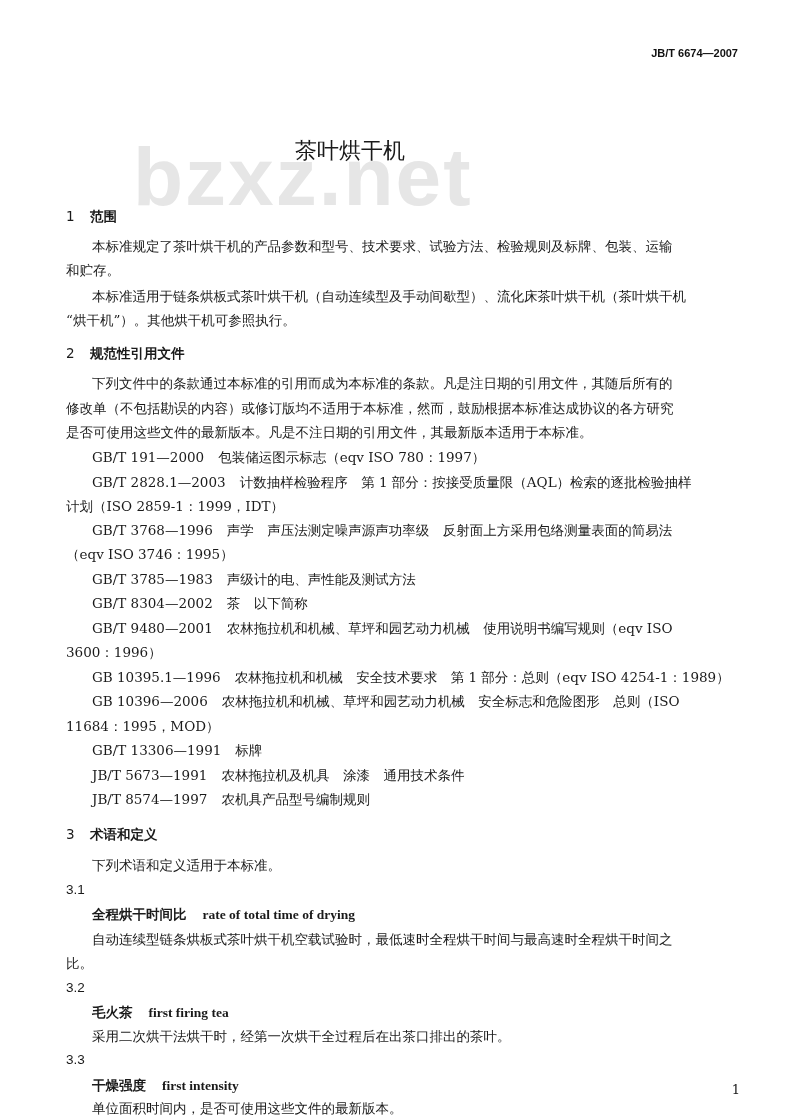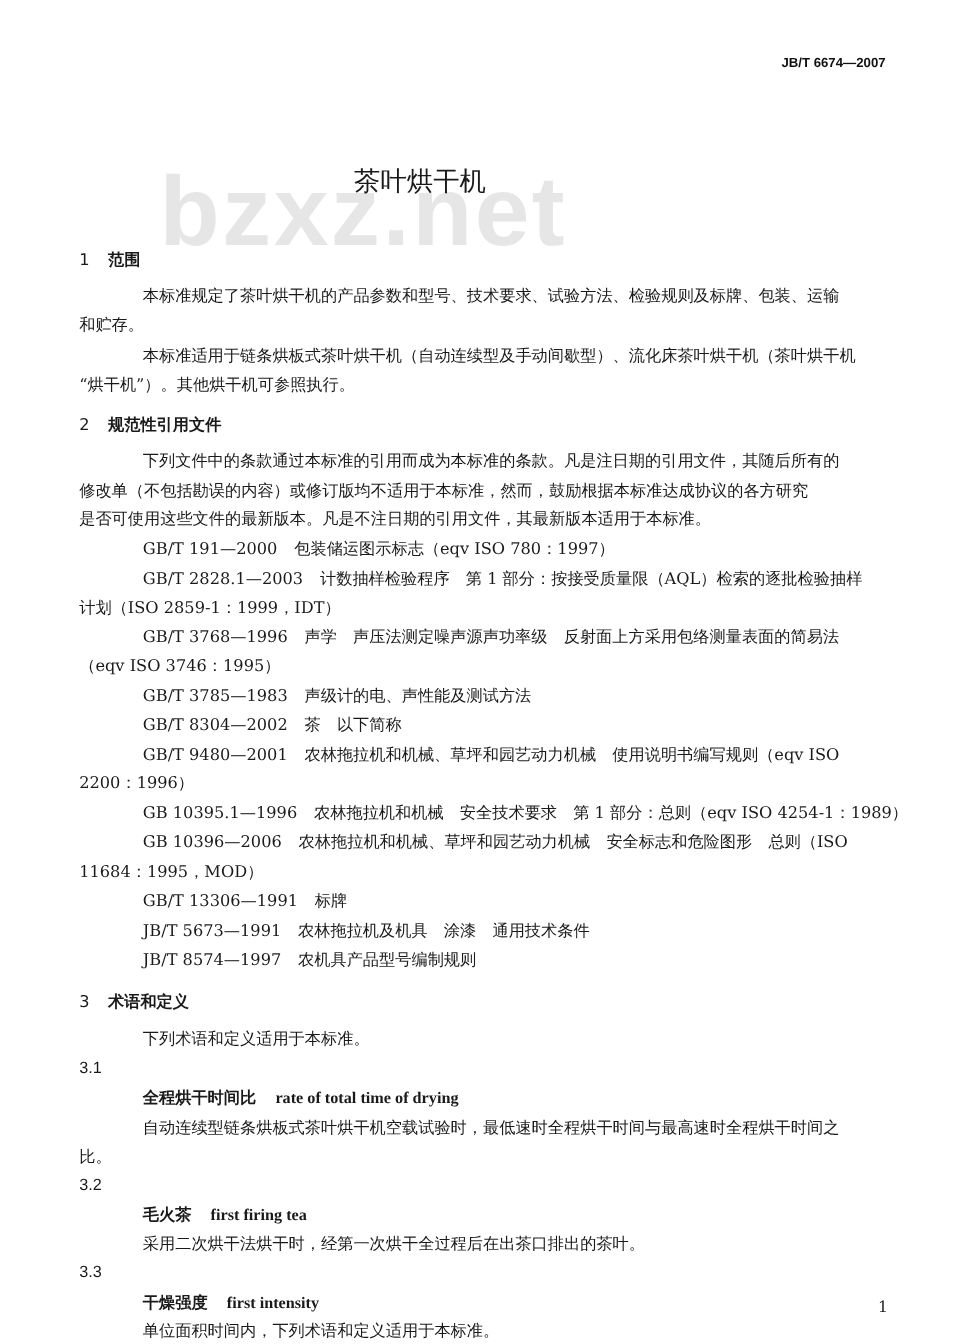--- a/index.html
+++ b/index.html
@@ -5,21 +5,21 @@
   html, body { margin: 0; padding: 0; background: #ffffff; }
   body { width: 800px; height: 1120px; position: relative; overflow: hidden;
          font-family: "DejaVu Serif", "Liberation Serif", serif; color: #1a1a1a; }
   .abs { position: absolute; white-space: nowrap; }
   .std-no { right: 62px; top: 47px; font-family: "Liberation Sans", sans-serif; font-weight: bold; font-size: 11px; color: #111; }
   .watermark { left: 133px; top: 130px; font-family: "Liberation Sans", sans-serif; font-weight: bold;
                font-size: 82px; color: #e6e6e6; letter-spacing: 2px; z-index: 0; }
   .title { left: 0; width: 700px; text-align: center; top: 136px; font-size: 22px; z-index: 1; font-family: "DejaVu Sans", sans-serif; }
   .h { font-family: "DejaVu Sans", sans-serif; font-size: 13.5px; font-weight: bold; left: 66px; }
   .h .num { display: inline-block; width: 24px; font-weight: normal; }
-  .ind { left: 92px; margin-left: 27px; }
+  .ind { left: 92px; }
   .line { font-size: 13.5px; z-index: 1; }
   .term { font-weight: bold; }
   .term .en { font-family: "Liberation Serif", serif; font-weight: bold; margin-left: 16px; }
   .sp { display: inline-block; width: 14px; }
   .clause { font-family: "Liberation Sans", sans-serif; font-size: 13.5px; left: 66px; }
   .page-num { right: 60px; top: 1077px; font-size: 13px; }
 </style>
 </head>
 <body>
 
@@ -43,21 +43,21 @@
 <div class="abs line" style="left:66px;top:424px">是否可使用这些文件的最新版本。凡是不注日期的引用文件，其最新版本适用于本标准。</div>
 
 <div class="abs line ind" style="top:449px"><span>GB/T 191—2000</span><span class="sp"></span><span>包装储运图示标志（eqv ISO 780：1997）</span></div>
 <div class="abs line ind" style="top:474px"><span>GB/T 2828.1—2003</span><span class="sp"></span><span>计数抽样检验程序　第 1 部分：按接受质量限（AQL）检索的逐批检验抽样</span></div>
 <div class="abs line" style="left:66px;top:498px">计划（ISO 2859-1：1999，IDT）</div>
 <div class="abs line ind" style="top:522px"><span>GB/T 3768—1996</span><span class="sp"></span><span>声学　声压法测定噪声源声功率级　反射面上方采用包络测量表面的简易法</span></div>
 <div class="abs line" style="left:66px;top:546px">（eqv ISO 3746：1995）</div>
 <div class="abs line ind" style="top:571px"><span>GB/T 3785—1983</span><span class="sp"></span><span>声级计的电、声性能及测试方法</span></div>
 <div class="abs line ind" style="top:595px"><span>GB/T 8304—2002</span><span class="sp"></span><span>茶　以下简称</span></div>
 <div class="abs line ind" style="top:620px"><span>GB/T 9480—2001</span><span class="sp"></span><span>农林拖拉机和机械、草坪和园艺动力机械　使用说明书编写规则（eqv ISO</span></div>
-<div class="abs line" style="left:66px;top:644px">2200：1996）</div>
+<div class="abs line" style="left:66px;top:644px">3600：1996）</div>
 <div class="abs line ind" style="top:669px"><span>GB 10395.1—1996</span><span class="sp"></span><span>农林拖拉机和机械　安全技术要求　第 1 部分：总则（eqv ISO 4254-1：1989）</span></div>
 <div class="abs line ind" style="top:693px"><span>GB 10396—2006</span><span class="sp"></span><span>农林拖拉机和机械、草坪和园艺动力机械　安全标志和危险图形　总则（ISO</span></div>
 <div class="abs line" style="left:66px;top:718px">11684：1995，MOD）</div>
 <div class="abs line ind" style="top:742px"><span>GB/T 13306—1991</span><span class="sp"></span><span>标牌</span></div>
 <div class="abs line ind" style="top:767px"><span>JB/T 5673—1991</span><span class="sp"></span><span>农林拖拉机及机具　涂漆　通用技术条件</span></div>
 <div class="abs line ind" style="top:791px"><span>JB/T 8574—1997</span><span class="sp"></span><span>农机具产品型号编制规则</span></div>
 
 <div class="abs h" style="top:826px">
   <span class="num">3</span><span>术语和定义</span>
 </div>
@@ -67,15 +67,15 @@
 <div class="abs line ind term" style="top:906px"><span>全程烘干时间比</span><span class="en">rate of total time of drying</span></div>
 <div class="abs line ind" style="top:931px">自动连续型链条烘板式茶叶烘干机空载试验时，最低速时全程烘干时间与最高速时全程烘干时间之</div>
 <div class="abs line" style="left:66px;top:955px">比。</div>
 
 <div class="abs clause" style="top:980px">3.2</div>
 <div class="abs line ind term" style="top:1004px"><span>毛火茶</span><span class="en">first firing tea</span></div>
 <div class="abs line ind" style="top:1028px">采用二次烘干法烘干时，经第一次烘干全过程后在出茶口排出的茶叶。</div>
 
 <div class="abs clause" style="top:1052px">3.3</div>
 <div class="abs line ind term" style="top:1077px"><span>干燥强度</span><span class="en">first intensity</span></div>
-<div class="abs line ind" style="top:1100px">单位面积时间内，下列术语和定义适用于本标准。</div>
+<div class="abs line ind" style="top:1100px">单位面积时间内，是否可使用这些文件的最新版本。</div>
 
 <div class="abs page-num" style="top:1082px">1</div>
 
 </body></html>

